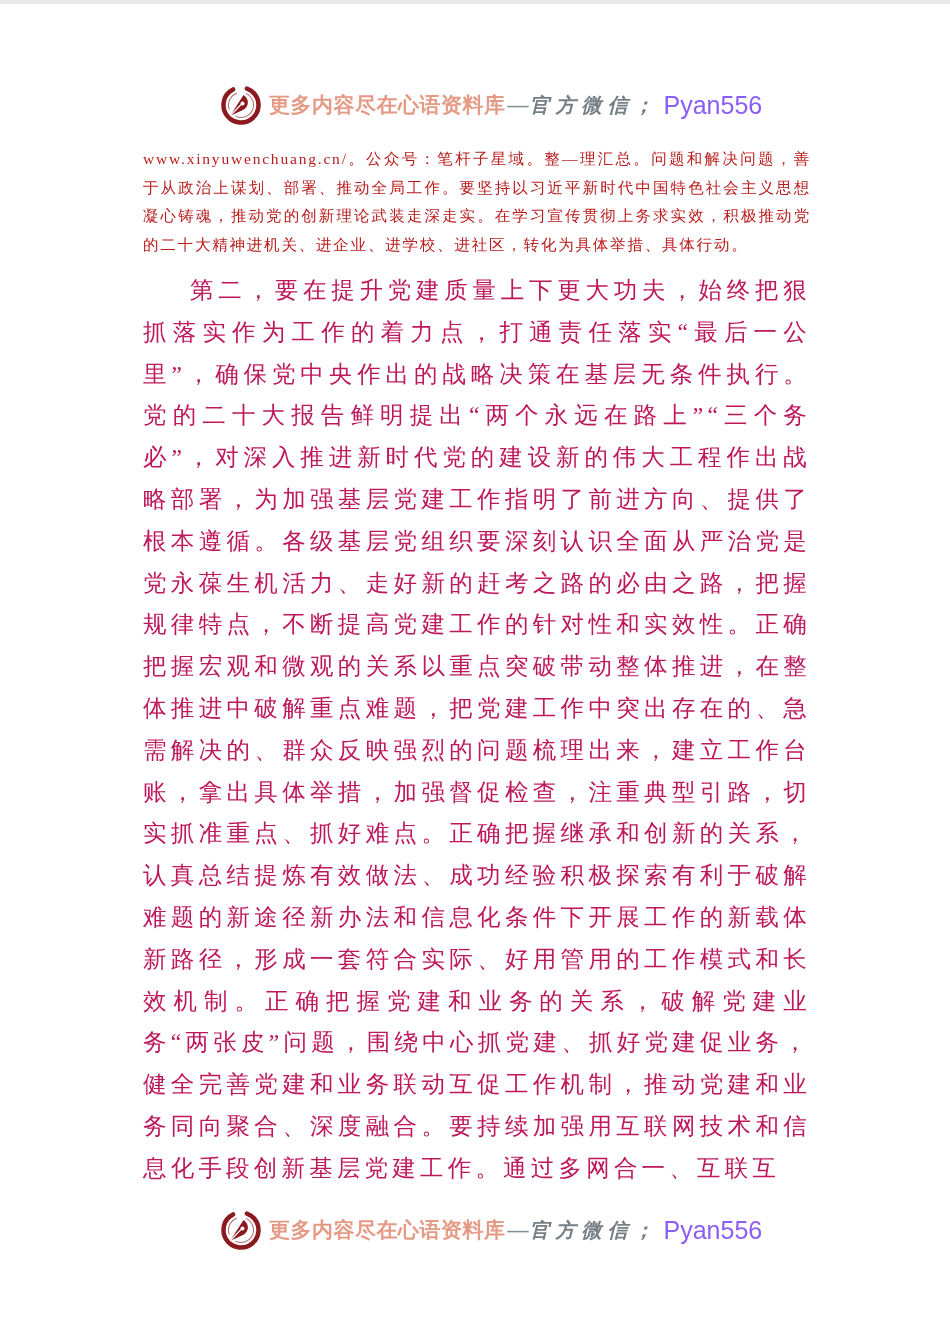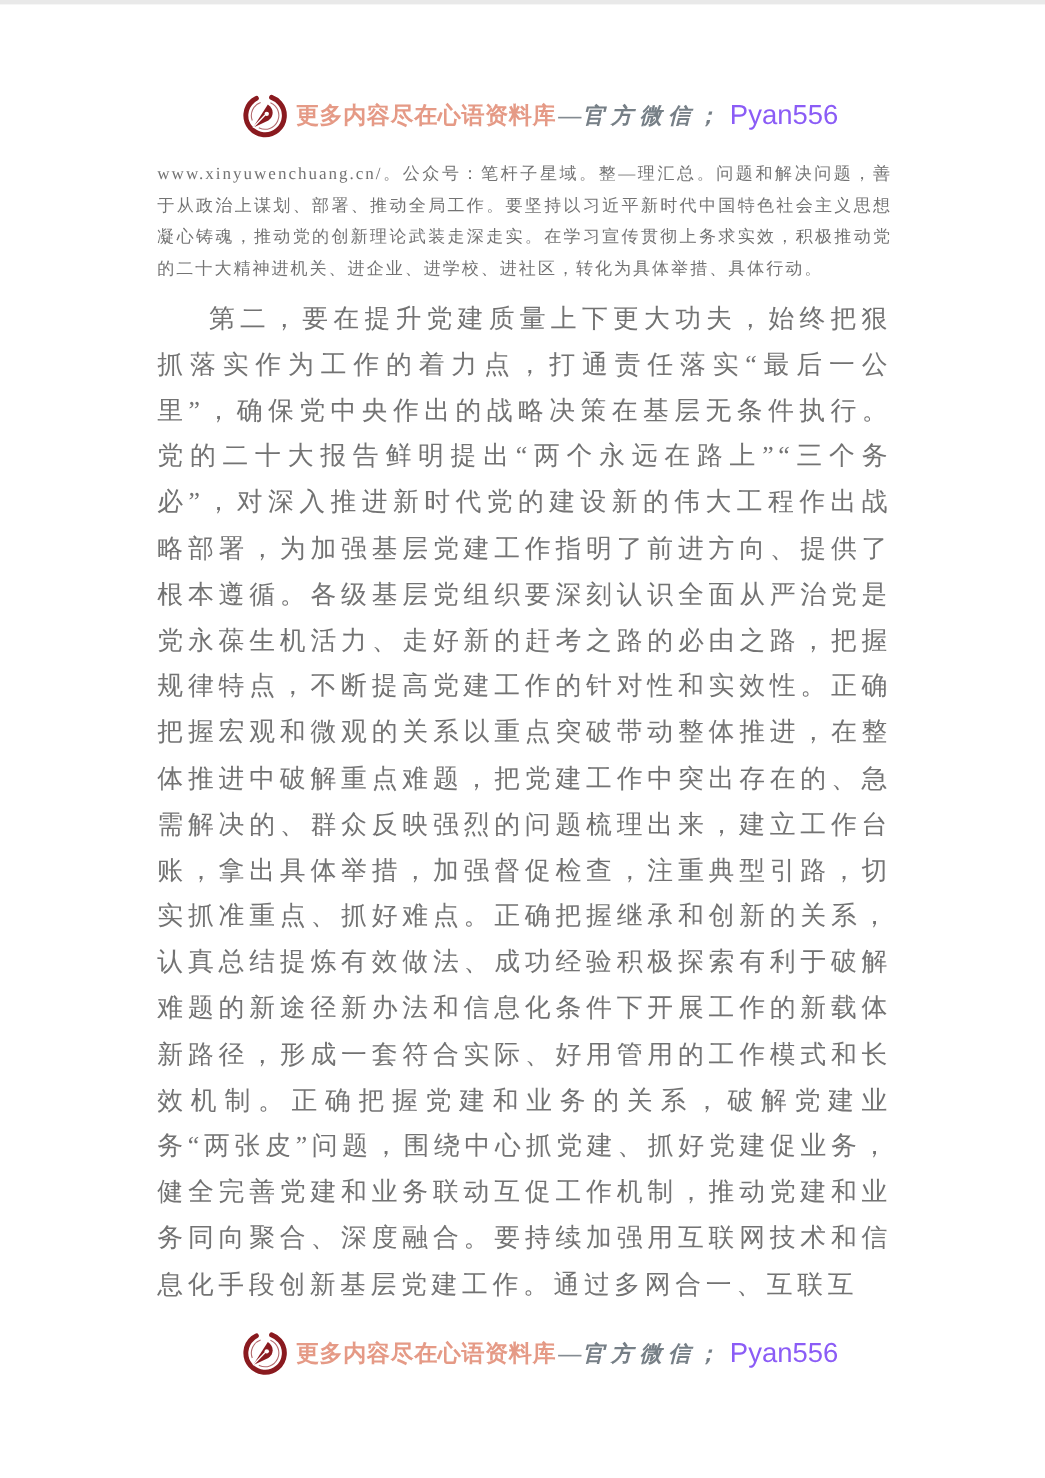--- a/index.html
+++ b/index.html
@@ -56,35 +56,35 @@
     font-family: "Liberation Sans", "DejaVu Sans", sans-serif;
     margin-left: 4px;
   }
 
   
   .doc-intro {
     position: absolute;
     top: 141px;
     left: 143px;
     width: 668px;
-    color: #737373;
+    color: #b91c1c;
     font-size: 15.5px;
     line-height: 28.5px;
     letter-spacing: 1.8px;
     text-align: justify;
     text-align-last: left;
     text-justify: inter-character;
   }
 
   .doc-body {
     position: absolute;
     top: 266px;
     left: 143px;
     width: 668px;
-    color: #737373;
+    color: #be185d;
     font-size: 23.5px;
     line-height: 41.8px;
     letter-spacing: 4.2px;
     text-indent: 2em;
     text-align: justify;
     text-align-last: left;
     text-justify: inter-character;
   }
 </style>
 </head>

